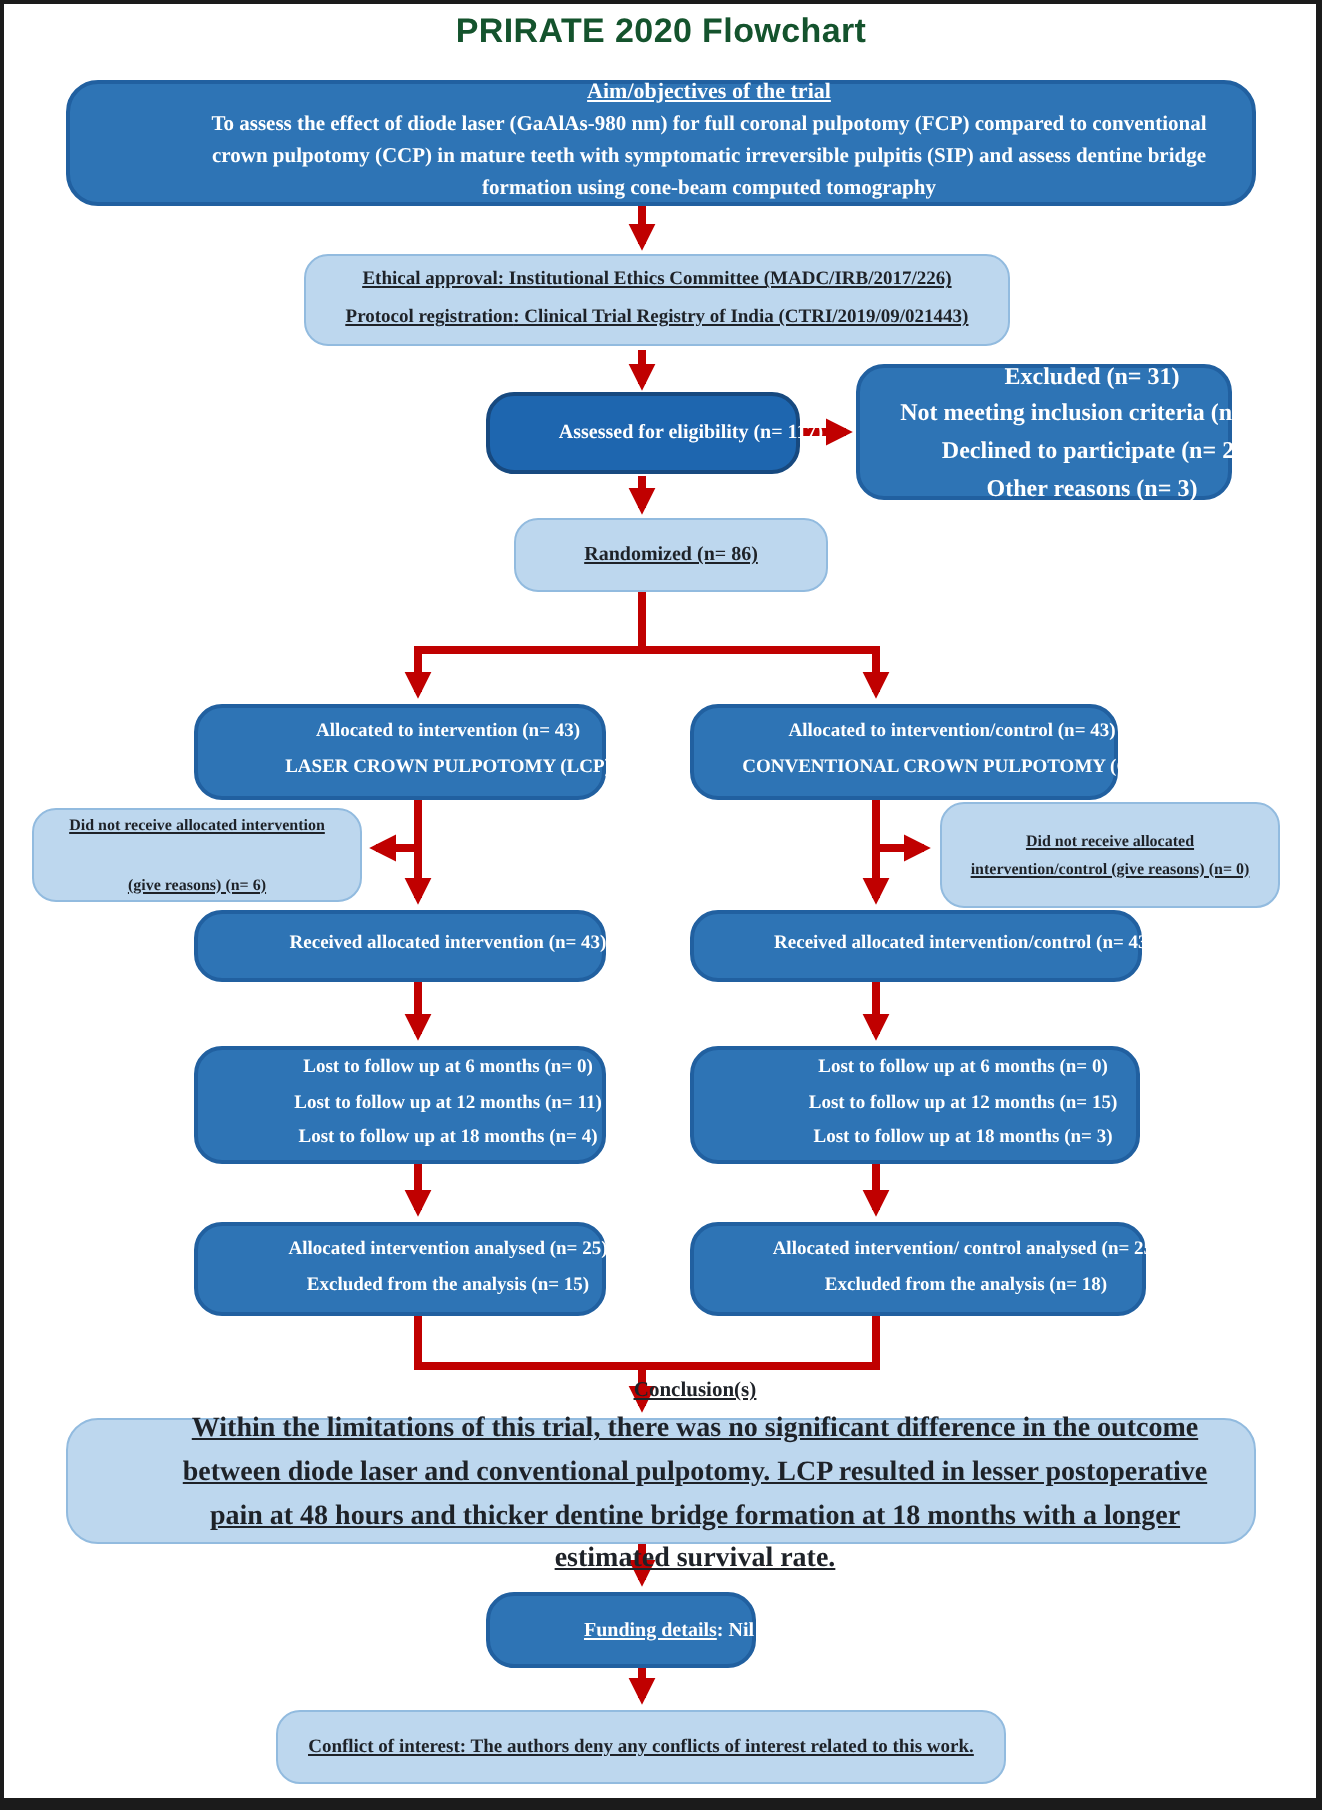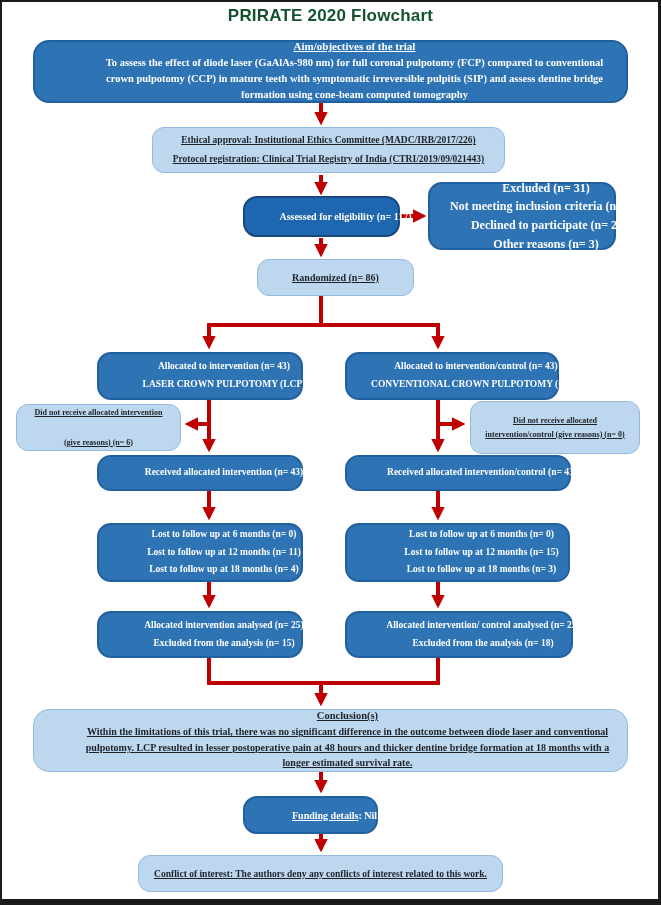--- a/index.html
+++ b/index.html
@@ -51,21 +51,21 @@
   .u{text-decoration:underline;}
   .ln{white-space:nowrap;}
   .aim-hd{font-size:11px;margin-bottom:3px;}
   .aim-bd{font-size:10.5px;line-height:1.55;padding:0 12px;}
   .ethics-ln{font-size:9.5px;line-height:1.95;white-space:nowrap;}
   .fs10{font-size:10px;}
   .col-ln{font-size:9.5px;line-height:1.85;white-space:nowrap;}
   .excl-ln{font-size:12px;line-height:1.55;white-space:nowrap;}
   .dnr-ln{font-size:8px;line-height:1.65;}
   .concl-hd{font-size:10.5px;margin-bottom:3px;}
-  .concl-bd{font-size:10px;line-height:1.55;padding:0 13px;}
+  .concl-bd{font-size:14px;line-height:1.55;padding:0 13px;}
   .single{font-size:9.5px;white-space:nowrap;}
   .connectors{position:absolute;left:0;top:0;z-index:1;}
   .connectors .line{stroke:var(--arrow);stroke-width:4;fill:none;}
   #ah path{fill:var(--arrow);stroke:none;}
 </style>
 </head>
 <body>
 
 <div class="page">
   <div class="frame"></div>

